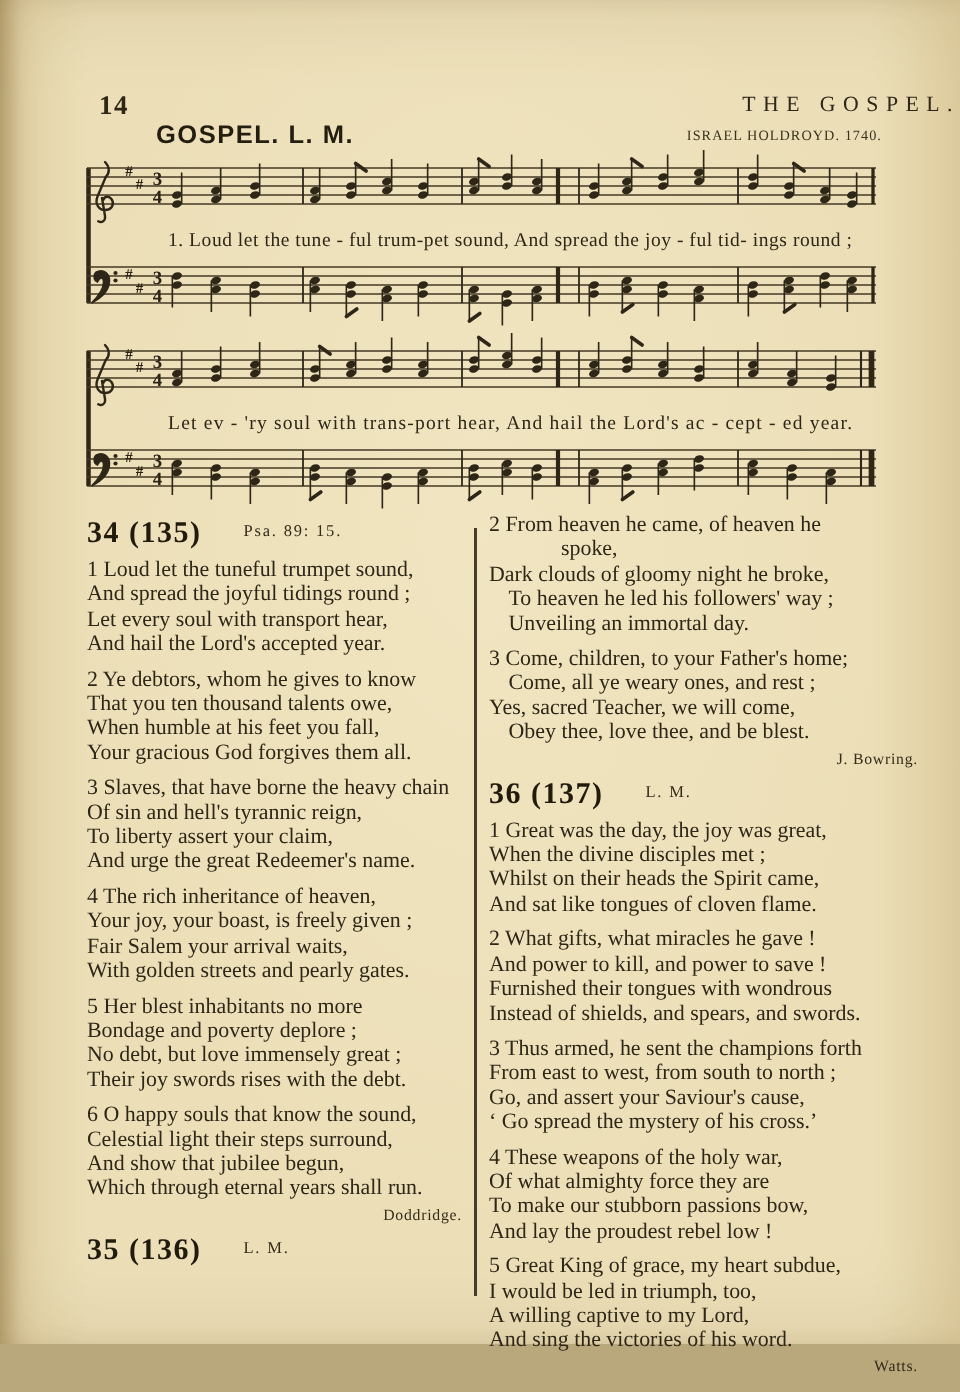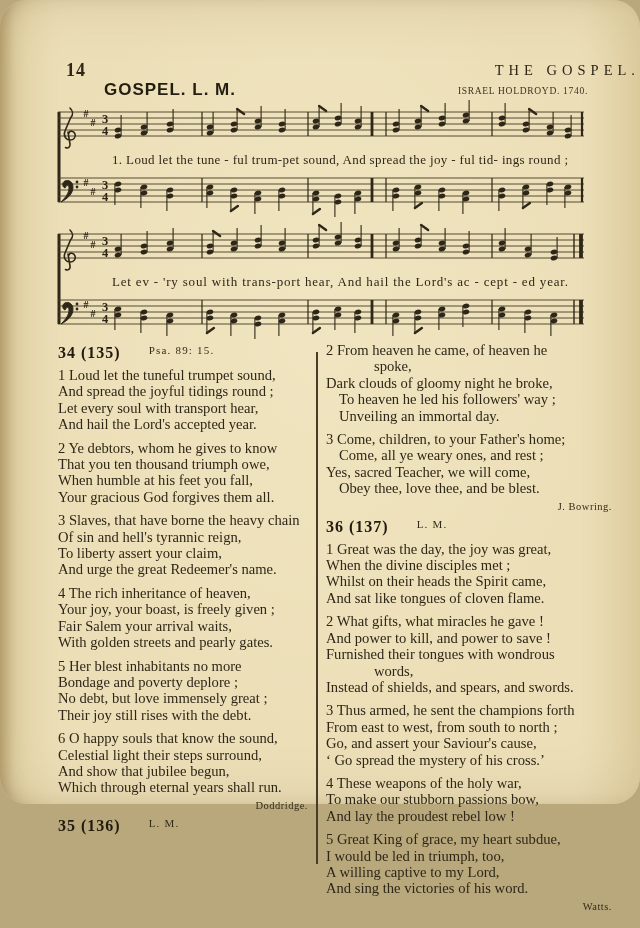--- a/index.html
+++ b/index.html
@@ -1,44 +1,43 @@
 <!DOCTYPE html>
 <html><head>
 <meta charset="utf-8">
 <style>
   html,body{margin:0;padding:0;}
   body{width:640px;height:928px;overflow:hidden;background:#b9a87c;}
   .page{
-    position:relative;width:640px;height:804px;
+    position:relative;width:640px;height:896px;
     background:
       radial-gradient(ellipse at 50% 40%, rgba(255,248,220,.25), rgba(0,0,0,0) 60%),
       linear-gradient(90deg, #d9c693 0px, #e7d8ac 14px, #ecdfb8 60px, #ecdfb8 580px, #e5d5a8 640px),
       #ecdfb8;
     box-shadow:inset 0 0 60px rgba(120,90,40,.18), inset 14px 0 22px -12px rgba(100,75,35,.45);
     color:#2e2718;
     font-family:"Liberation Serif", serif;
-    border-radius:27px;
   }
   
   .page-number{position:absolute;left:66px;top:60px;font-size:18px;font-weight:bold;letter-spacing:1px;}
   .running-title{position:absolute;left:0;right:0;top:62px;text-align:right;font-size:14.5px;letter-spacing:5px;}
   .tune-title{position:absolute;left:104px;top:80px;font-family:"Liberation Sans",sans-serif;font-weight:bold;font-size:17px;letter-spacing:1px;color:#241e11;}
   .composer{position:absolute;right:52px;top:86px;font-size:9.5px;letter-spacing:.7px;color:#3a3220;}
   
   .music-wrap{position:absolute;left:56px;top:100px;width:532px;}
   svg.music-system{display:block;margin-bottom:4px;}
   .lyric-text{font-family:"Liberation Serif",serif;font-size:13px;fill:#2e2718;}
   .sig-text{font-family:"Liberation Serif",serif;font-weight:bold;fill:#2c2416;}
   
   .column{position:absolute;top:342px;}
   .col-left{left:58px;width:254px;}
   .col-right{left:326px;width:290px;}
   .column-divider{position:absolute;left:316px;top:352px;width:2px;height:512px;background:#473c28;}
   .hymn-heading{margin:2px 0 5px 0;white-space:nowrap;}
-  .hymn-no{font-size:16px;font-weight:bold;letter-spacing:1px;color:#211b0e;}
+  .hymn-no{font-size:20px;font-weight:bold;letter-spacing:1px;color:#211b0e;}
   .hymn-sub{font-size:11px;letter-spacing:1.2px;margin-left:28px;color:#342c1a;vertical-align:4px;}
   .verse{margin:0 0 7px 0;font-size:14.6px;line-height:16.4px;}
   .vline{display:block;white-space:nowrap;}
   .ind1{padding-left:13px;}
   .ind2{padding-left:48px;}
   .attrib{text-align:right;font-size:10.5px;letter-spacing:.5px;margin:-3px 4px 6px 0;color:#342c1a;}
 </style>
 </head>
 <body>
 
@@ -362,41 +361,41 @@
   <div class="column col-left" id="col-left">
       <div class="hymn-heading"><span class="hymn-no">34 (135)</span><span class="hymn-sub">Psa. 89: 15.</span></div>
       <p class="verse">
         <span class="vline">1 Loud let the tuneful trumpet sound,</span>
         <span class="vline">And spread the joyful tidings round ;</span>
         <span class="vline">Let every soul with transport hear,</span>
         <span class="vline">And hail the Lord's accepted year.</span>
       </p>
       <p class="verse">
         <span class="vline">2 Ye debtors, whom he gives to know</span>
-        <span class="vline">That you ten thousand triumph owe,</span>
+        <span class="vline">That you ten thousand talents owe,</span>
         <span class="vline">When humble at his feet you fall,</span>
         <span class="vline">Your gracious God forgives them all.</span>
       </p>
       <p class="verse">
         <span class="vline">3 Slaves, that have borne the heavy chain</span>
         <span class="vline">Of sin and hell's tyrannic reign,</span>
         <span class="vline">To liberty assert your claim,</span>
         <span class="vline">And urge the great Redeemer's name.</span>
       </p>
       <p class="verse">
         <span class="vline">4 The rich inheritance of heaven,</span>
         <span class="vline">Your joy, your boast, is freely given ;</span>
         <span class="vline">Fair Salem your arrival waits,</span>
         <span class="vline">With golden streets and pearly gates.</span>
       </p>
       <p class="verse">
         <span class="vline">5 Her blest inhabitants no more</span>
         <span class="vline">Bondage and poverty deplore ;</span>
         <span class="vline">No debt, but love immensely great ;</span>
-        <span class="vline">Their joy still rises with the debt.</span>
+        <span class="vline">Their joy swords rises with the debt.</span>
       </p>
       <p class="verse">
         <span class="vline">6 O happy souls that know the sound,</span>
         <span class="vline">Celestial light their steps surround,</span>
         <span class="vline">And show that jubilee begun,</span>
         <span class="vline">Which through eternal years shall run.</span>
       </p>
       <div class="attrib">Doddridge.</div>
       <div class="hymn-heading"><span class="hymn-no">35 (136)</span><span class="hymn-sub">L. M.</span></div>
     </div>
@@ -419,31 +418,31 @@
       <p class="verse">
         <span class="vline">1 Great was the day, the joy was great,</span>
         <span class="vline">When the divine disciples met ;</span>
         <span class="vline">Whilst on their heads the Spirit came,</span>
         <span class="vline">And sat like tongues of cloven flame.</span>
       </p>
       <p class="verse">
         <span class="vline">2 What gifts, what miracles he gave !</span>
         <span class="vline">And power to kill, and power to save !</span>
         <span class="vline">Furnished their tongues with wondrous</span>
-        <span class="vline ind2">words,</span>
         <span class="vline">Instead of shields, and spears, and swords.</span>
       </p>
       <p class="verse">
         <span class="vline">3 Thus armed, he sent the champions forth</span>
         <span class="vline">From east to west, from south to north ;</span>
         <span class="vline">Go, and assert your Saviour's cause,</span>
         <span class="vline">‘ Go spread the mystery of his cross.’</span>
       </p>
       <p class="verse">
         <span class="vline">4 These weapons of the holy war,</span>
+        <span class="vline">Of what almighty force they are</span>
         <span class="vline">To make our stubborn passions bow,</span>
         <span class="vline">And lay the proudest rebel low !</span>
       </p>
       <p class="verse">
         <span class="vline">5 Great King of grace, my heart subdue,</span>
         <span class="vline">I would be led in triumph, too,</span>
         <span class="vline">A willing captive to my Lord,</span>
         <span class="vline">And sing the victories of his word.</span>
       </p>
       <div class="attrib">Watts.</div>

